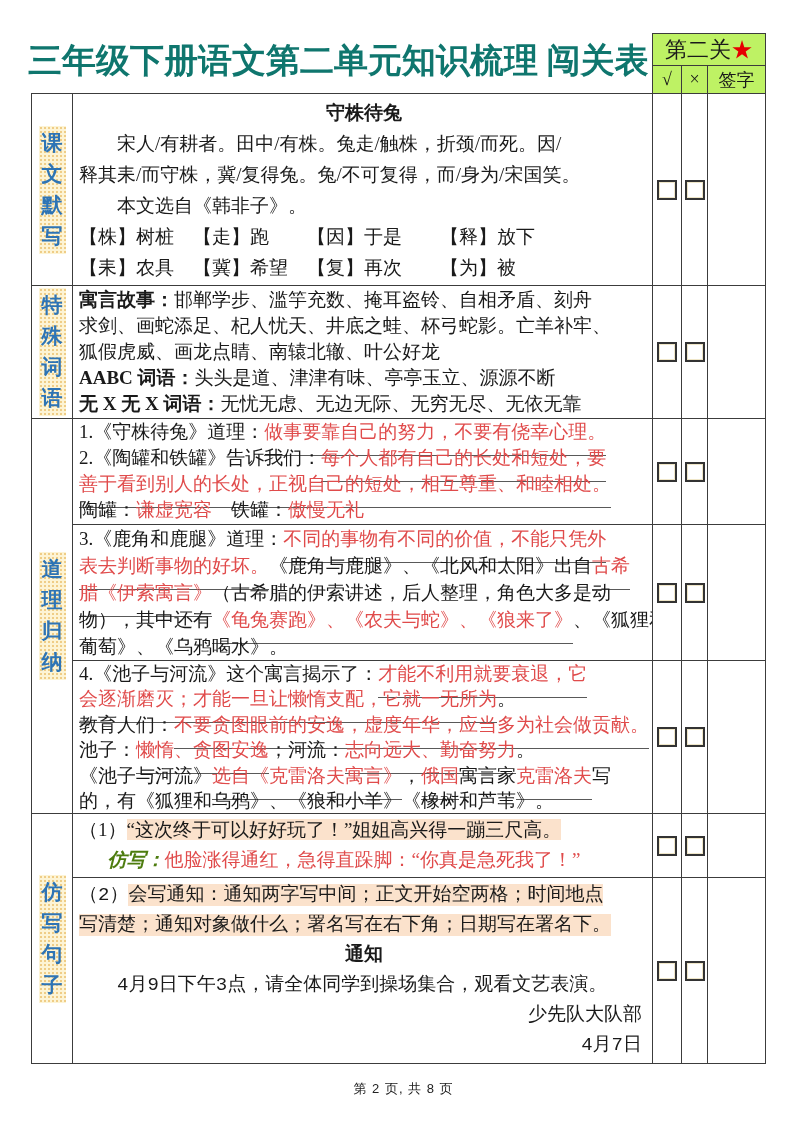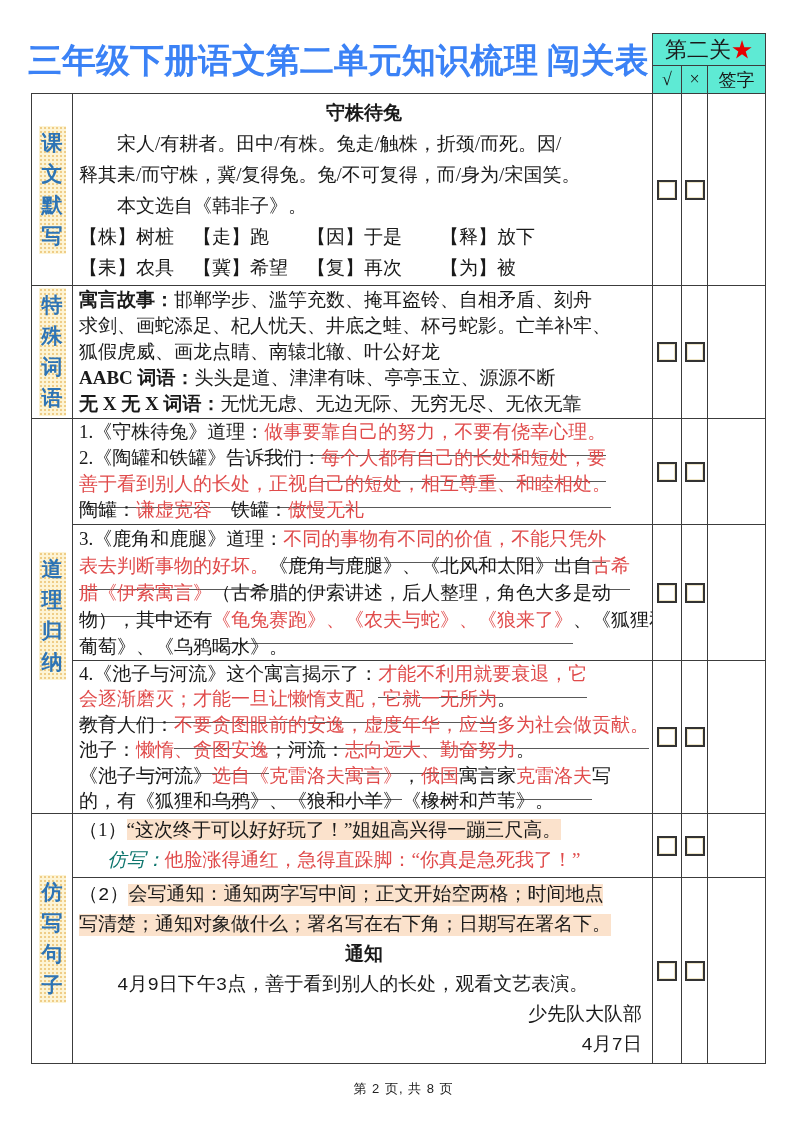--- a/index.html
+++ b/index.html
@@ -4,28 +4,28 @@
 <style>
   html,body{margin:0;padding:0;background:#ffffff;}
   #page{
     position:relative;width:793px;height:1122px;background:#ffffff;
     font-family:"Liberation Serif","DejaVu Serif",serif;color:#1a1a1a;overflow:hidden;
   }
   
   #title{
     position:absolute;left:28px;top:38px;width:620px;height:50px;
     font-size:34px;font-weight:bold;text-align:center;white-space:nowrap;
-    letter-spacing:0px;color:#3b82f6;
+    letter-spacing:0px;color:#0f766e;
   }
   
   #stage{
     position:absolute;left:652px;top:33px;border-collapse:collapse;table-layout:fixed;
   }
   #stage td{
-    border:1px solid #3c3c3c;background:#5eead4;text-align:center;vertical-align:middle;
+    border:1px solid #3c3c3c;background:#bef264;text-align:center;vertical-align:middle;
     padding:0;font-family:"Liberation Serif","DejaVu Serif",serif;
   }
   #stage .stage-top{height:31px;font-size:22px;}
   #stage .stage-sub{height:27px;font-size:18px;}
   .red-star{color:#e60000;}
   
   #main{
     position:absolute;left:31px;top:93px;border-collapse:collapse;table-layout:fixed;width:734px;
   }
   #main td{
@@ -56,21 +56,21 @@
   .c5{line-height:25.4px;}
   .c6{line-height:30px;padding-top:1px !important;}
   .c7{line-height:30px;padding-top:2px !important;font-family:Liberation Mono, monospace;}
   .al-center{text-align:center;}
   .al-right{text-align:right;padding-right:10px !important;}
   .ind{text-indent:2em;}
   .ind2{text-indent:1.5em;}
   .seg-b{font-weight:bold;}
   .seg-r{color:#e04b4b;border-bottom:1px solid #595959;padding-bottom:13px;}
   .seg-p{background:#fbe2cc;}
-  .seg-bl{color:#0f766e;font-weight:normal;font-style:italic;}
+  .seg-bl{color:#4d7c0f;font-weight:bold;font-style:italic;}
   
   .chk{text-align:center;vertical-align:middle !important;}
   .box{
     width:16px;height:16px;border:2px solid #333;margin:0 auto;background:#fff;
     box-shadow:0 0 0 1px #efe6c8 inset;
   }
   .sig{background:#ffffff;}
   
   #footer{
     position:absolute;left:7px;top:1080px;width:793px;text-align:center;
@@ -208,21 +208,21 @@
       <td class="chk">
             <div class="box"></div>
           </td>
       <td class="sig"></td>
     </tr>
     <tr class="tr7">
       <td class="cnt c7">
             <div class="line"><span>（2）</span><span class="seg-p">会写通知：通知两字写中间；正文开始空两格；时间地点</span></div>
             <div class="line"><span class="seg-p">写清楚；通知对象做什么；署名写在右下角；日期写在署名下。</span></div>
             <div class="line al-center"><span class="seg-b">通知</span></div>
-            <div class="line ind"><span>4月9日下午3点，善于看到别人的长处，观看文艺表演。</span></div>
+            <div class="line ind"><span>4月9日下午3点，请全体同学到操场集合，观看文艺表演。</span></div>
             <div class="line al-right"><span>少先队大队部</span></div>
             <div class="line al-right"><span>4月7日</span></div>
           </td>
       <td class="chk">
             <div class="box"></div>
           </td>
       <td class="chk">
             <div class="box"></div>
           </td>
       <td class="sig"></td>

